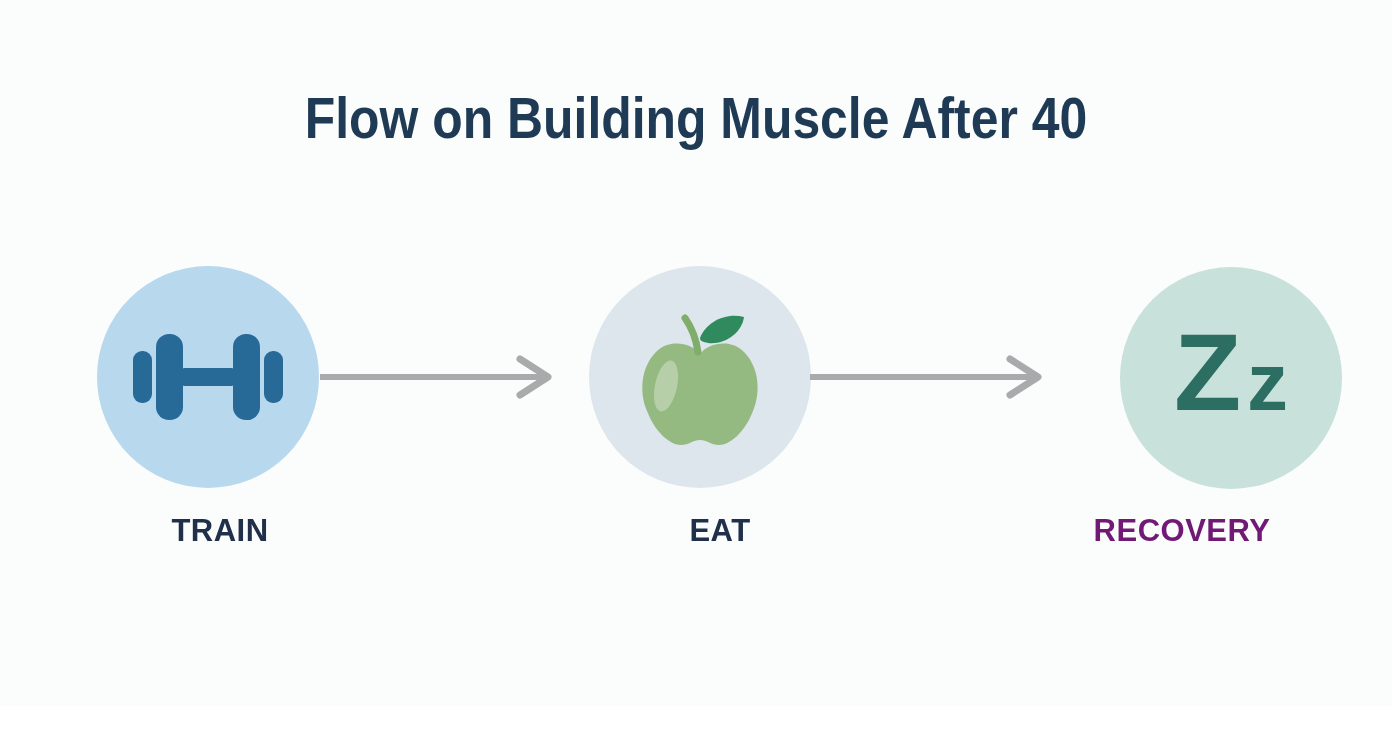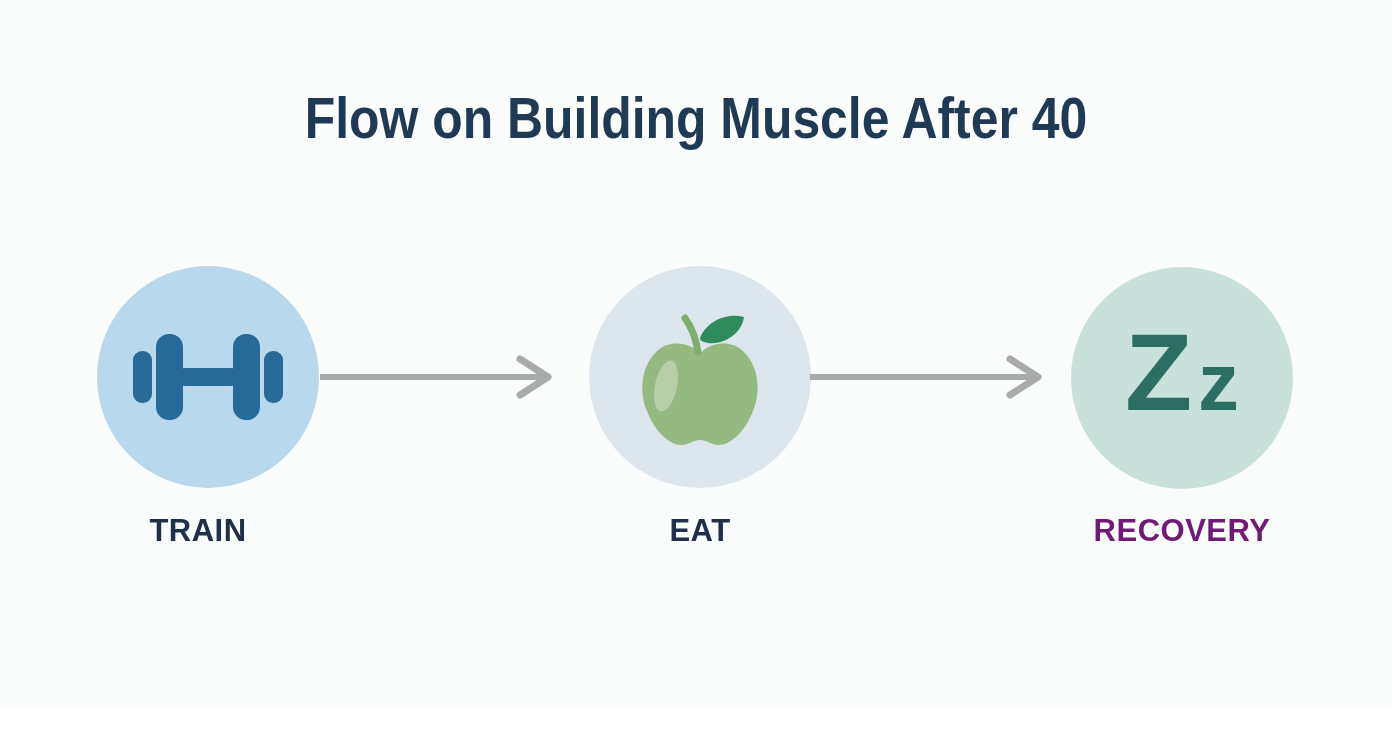--- a/index.html
+++ b/index.html
@@ -28,21 +28,21 @@
     position: absolute;
     width: 222px;
     height: 222px;
     border-radius: 50%;
     display: flex;
     align-items: center;
     justify-content: center;
   }
   .circle-train    { left: 97px;   top: 266px; }
   .circle-eat      { left: 589px;  top: 266px; }
-  .circle-recovery { left: 1071px; top: 267px; }
+  .circle-recovery { left: 1120px; top: 267px; }
   .icon-svg { display: block; }
   .apple-svg { margin-top: 6px; }
   .zz {
     position: absolute;
     top: 50px;
     left: 0;
     width: 100%;
     text-align: center;
     font-weight: 700;
     line-height: 1;
@@ -52,22 +52,22 @@
   .z-small { font-size: 82px;  margin-left: 6px; }
   .step-label {
     position: absolute;
     top: 513px;
     width: 300px;
     text-align: center;
     font-size: 31px;
     font-weight: 700;
     letter-spacing: 0.5px;
   }
-  .label-train    { left: 48px; }
-  .label-eat      { left: 550px; }
+  .label-train    { left: 70px; }
+  .label-eat      { left: 570px; }
   .label-recovery { left: 1032px; }
   .arrow {
     position: absolute;
     top: 355px;
   }
   .arrow-1 { left: 320px; }
   .arrow-2 { left: 810px; }
 </style>
 </head>
 <body>

